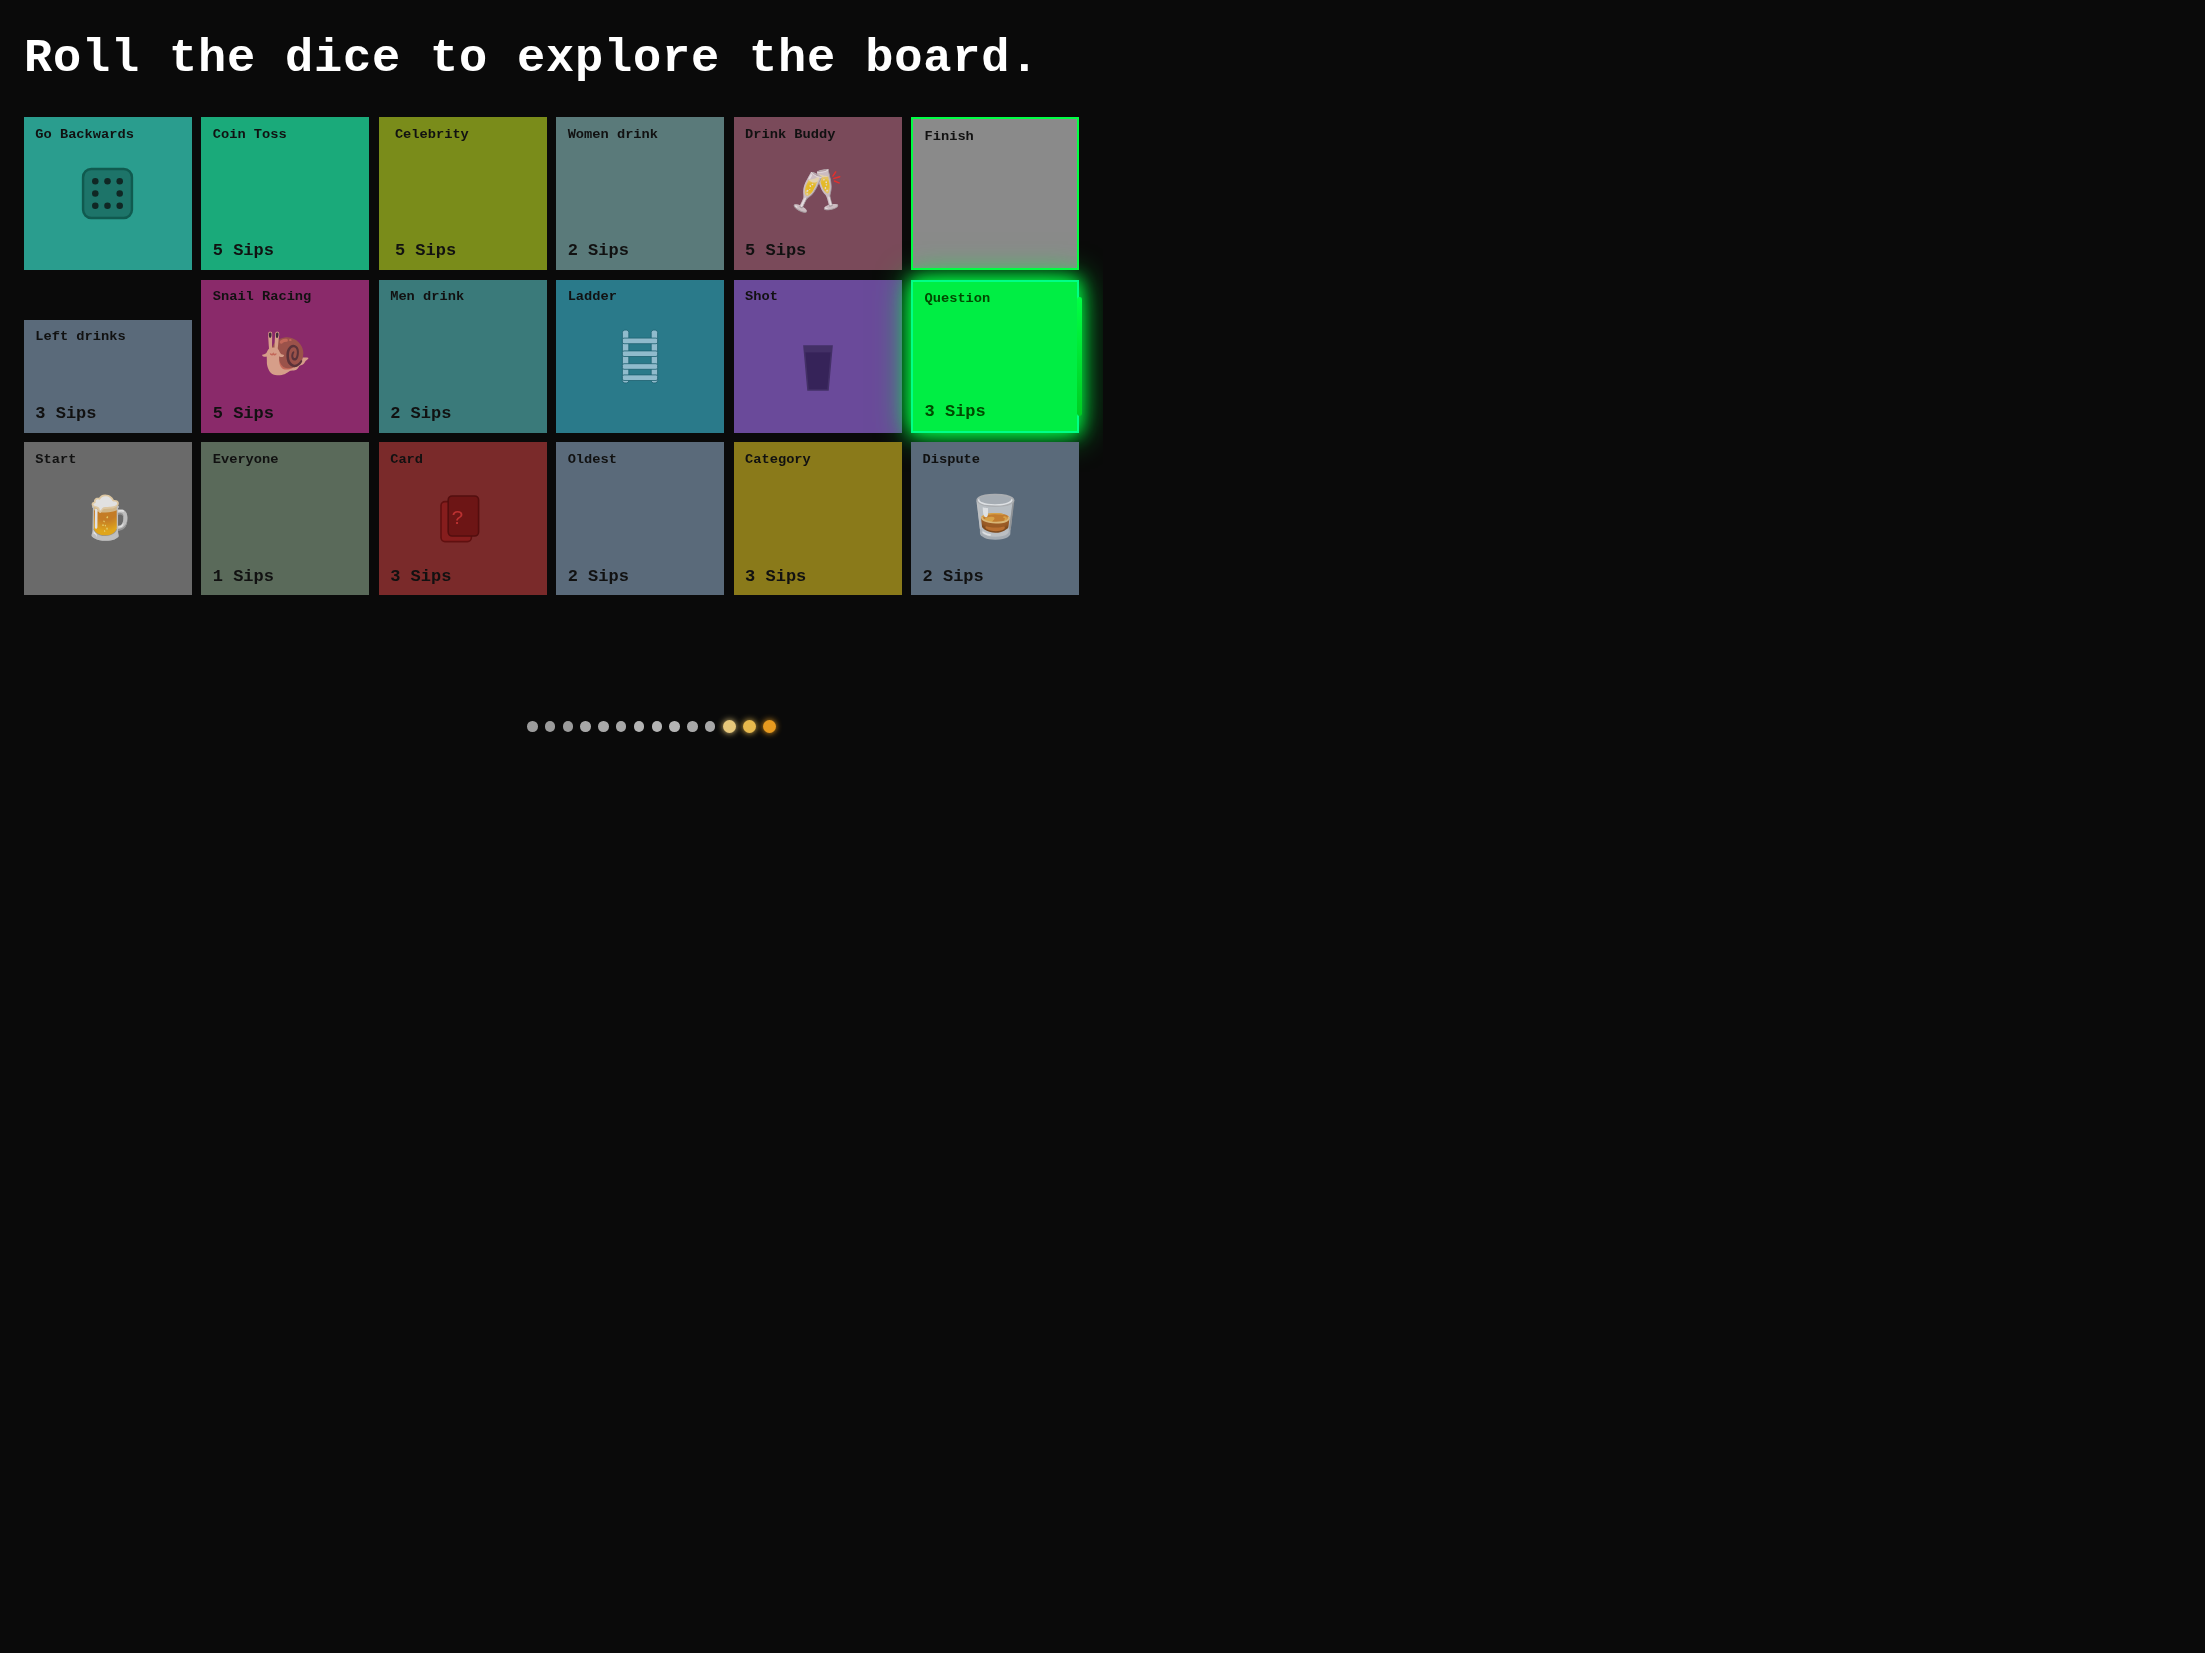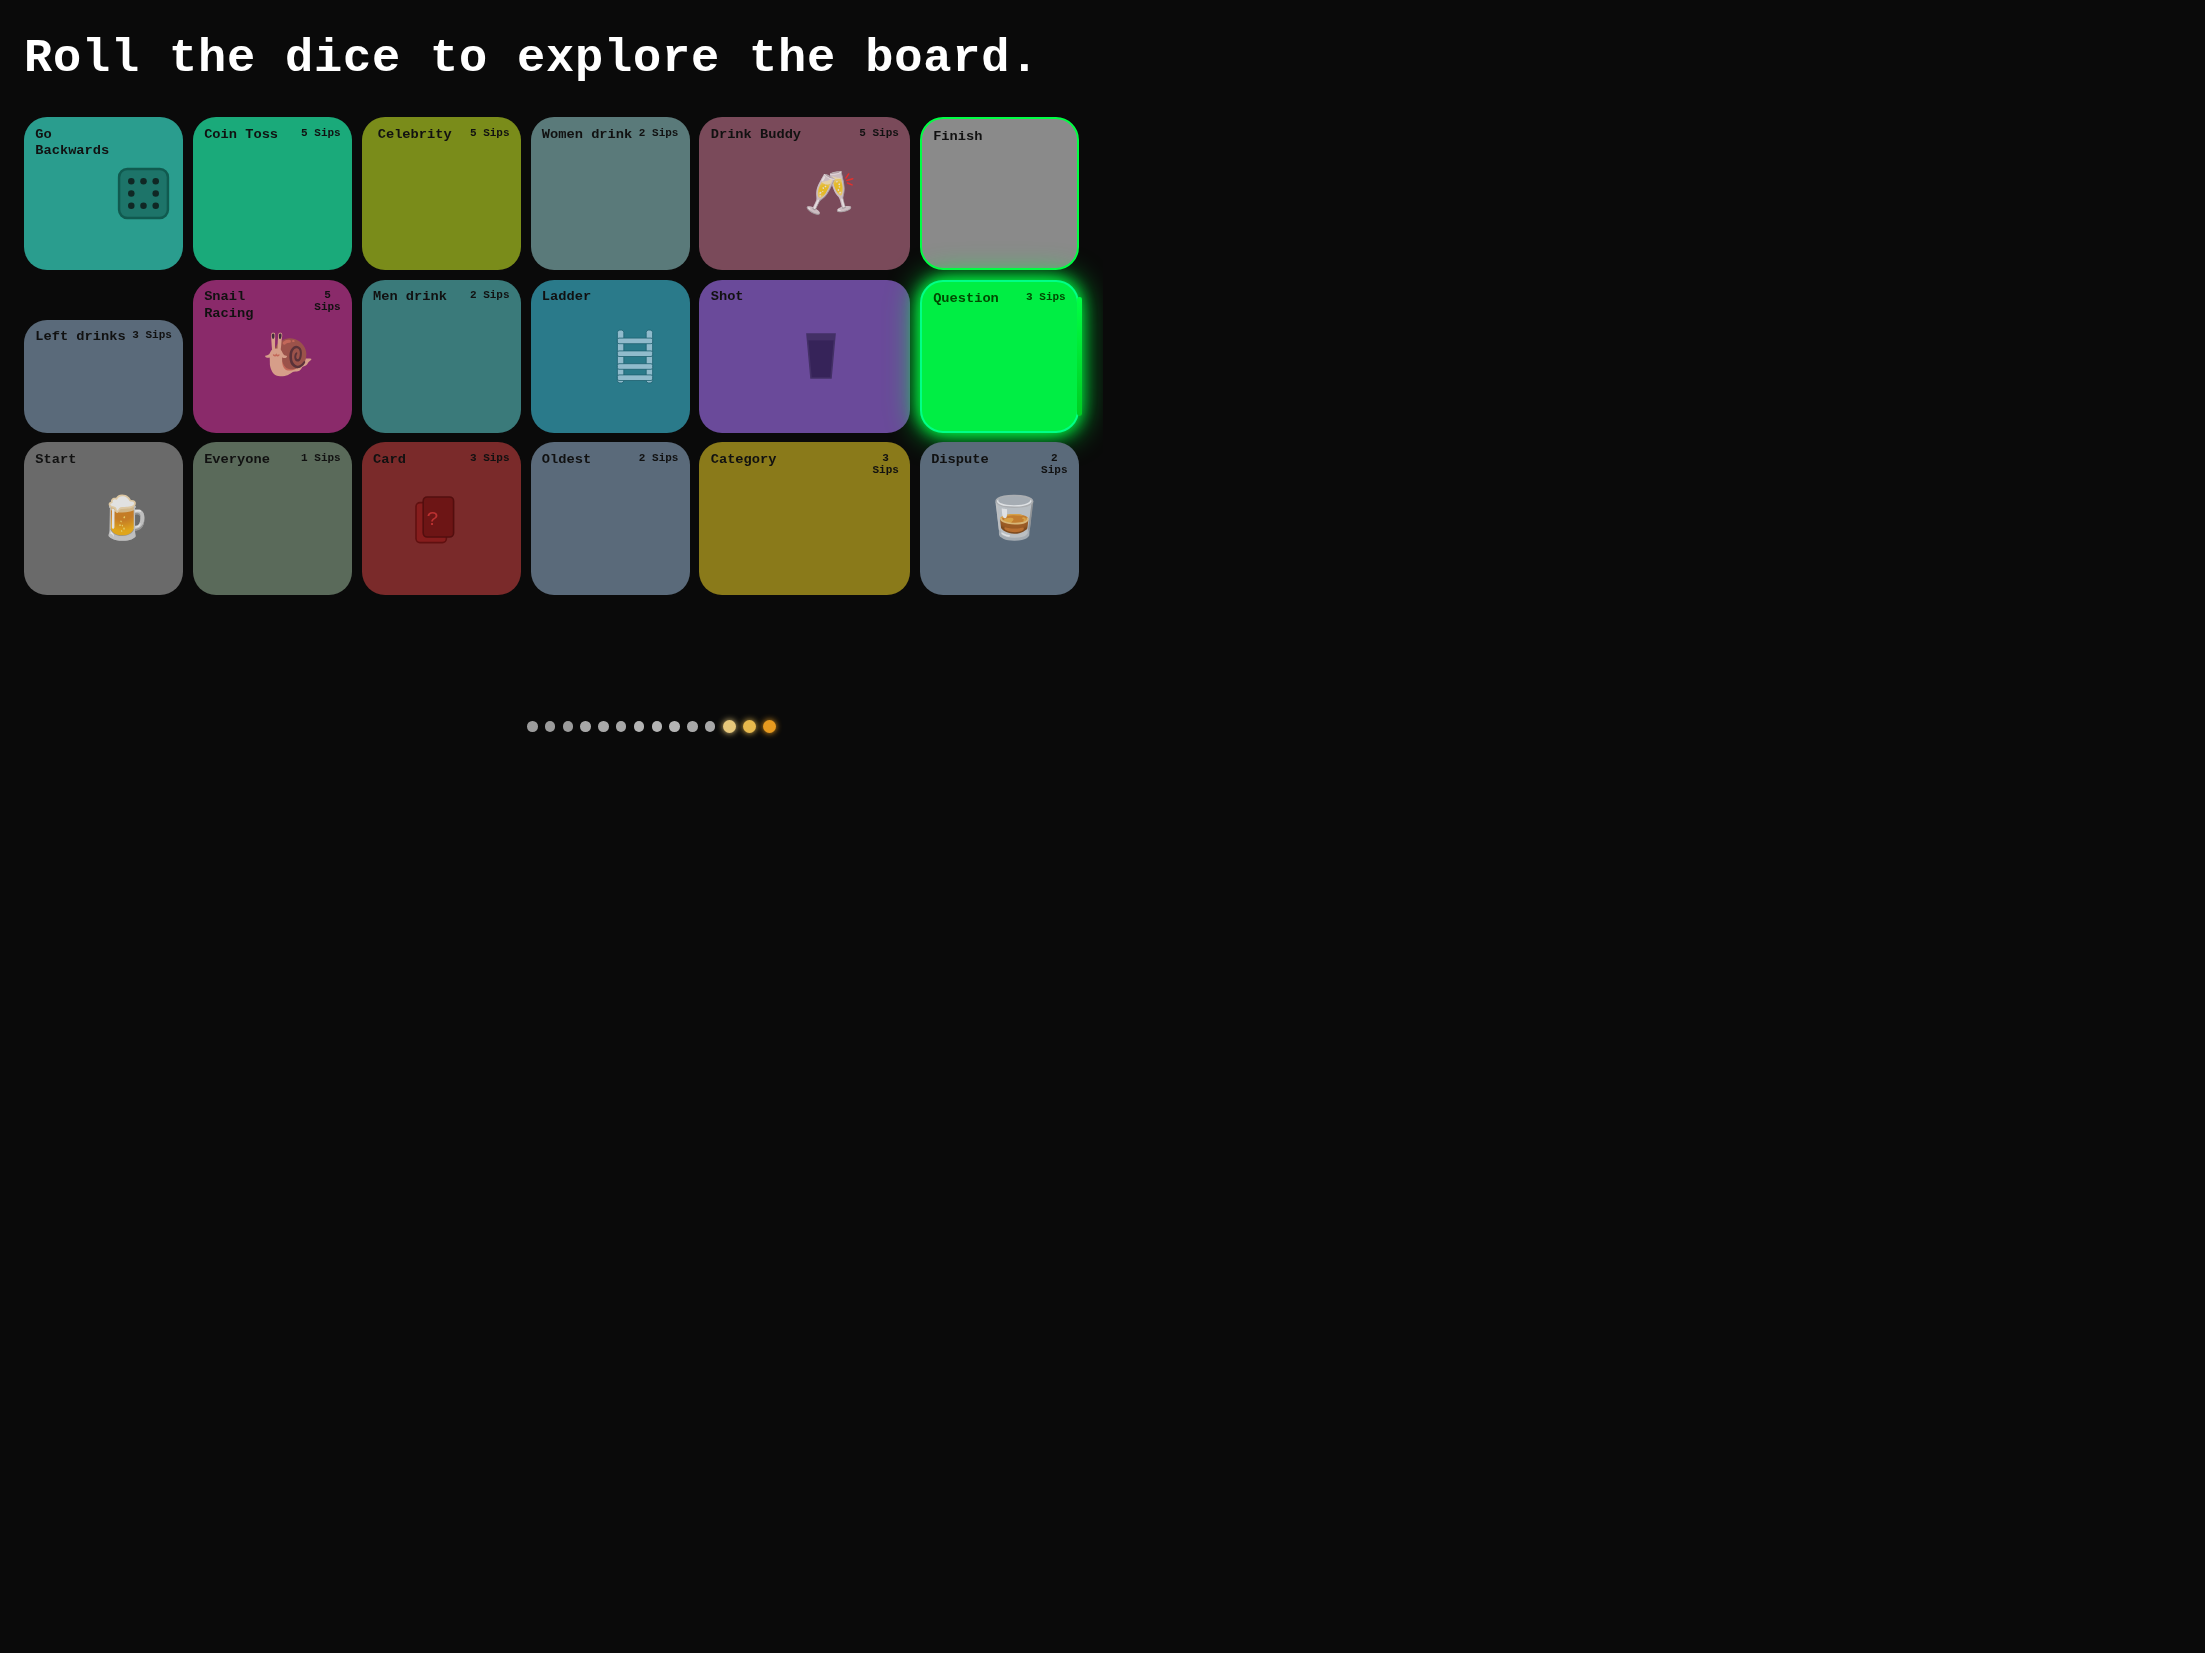--- a/index.html
+++ b/index.html
@@ -26,40 +26,41 @@
 
     .board {
       display: grid;
       grid-template-columns: repeat(6, 1fr);
       grid-template-rows: repeat(3, 153px);
       gap: 9.7px;
       padding: 16px 24px 24px 24px;
     }
 
     .tile {
-      border-radius: 23px;
+      border-radius: 0;
       display: flex;
+      flex-direction: column;
       justify-content: space-between;
       padding: 9.7px 11.3px;
       position: relative;
       cursor: pointer;
     }
 
     .tile-title {
       font-size: 13.7px;
       font-weight: 700;
       line-height: 1.2;
       color: #111;
     }
 
     .tile-sips {
-      font-size: 11px;
+      font-size: 17px;
       font-weight: 700;
       color: #111;
-      text-align: center;
+      text-align: left;
     }
 
     .tile-icon {
       font-size: 42px;
       text-align: center;
       flex: 1;
       display: flex;
       align-items: center;
       justify-content: center;
       opacity: 0.8;

